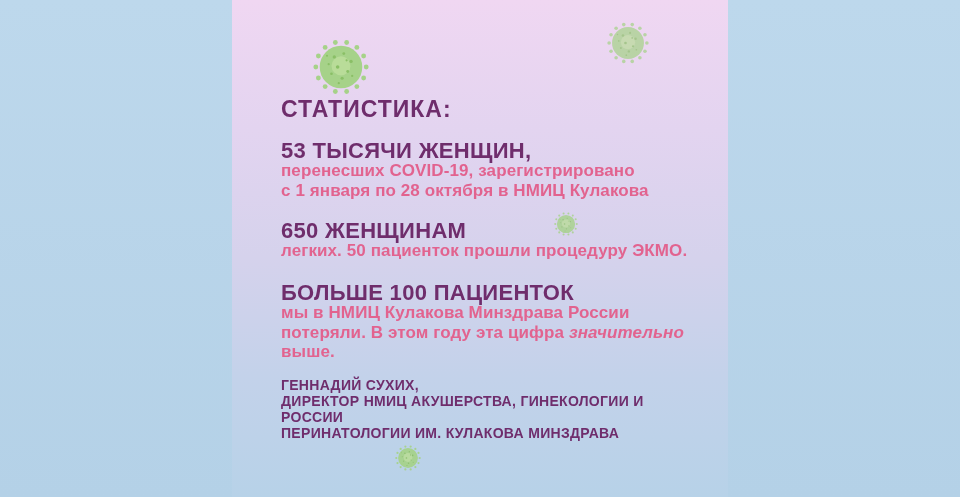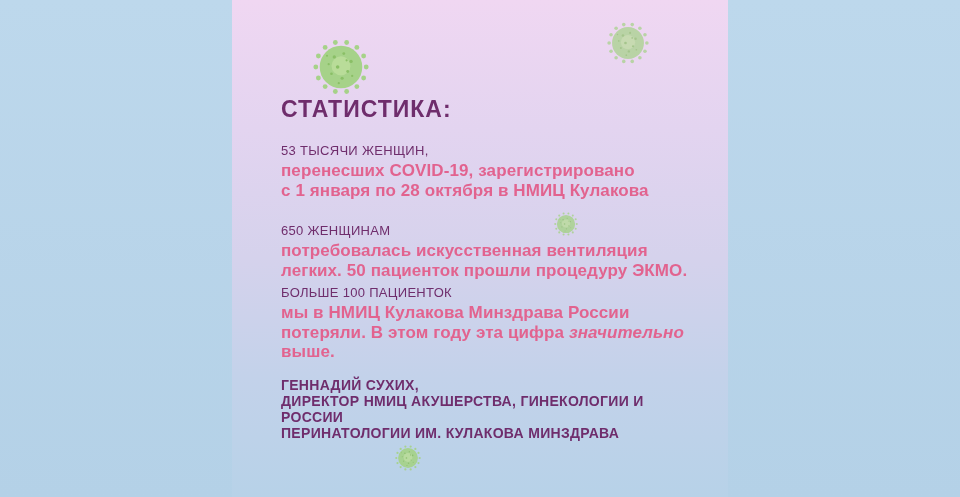--- a/index.html
+++ b/index.html
@@ -43,21 +43,21 @@
   .content{position:absolute;left:49px;top:12px;width:440px;height:497px;z-index:2;}
   .card-title{
     position:absolute;top:84px;left:0;
     font-size:23px;font-weight:bold;
     letter-spacing:1px;
     color:var(--heading-purple);
     white-space:nowrap;
   }
   .block{position:absolute;left:0;}
   .block-heading{
-    font-size:13px;font-weight:normal;
+    font-size:22px;font-weight:bold;
     line-height:20px;
     letter-spacing:0.3px;
     color:var(--heading-purple);
     white-space:nowrap;
   }
   .line{
     font-size:17px;font-weight:bold;
     line-height:19.5px;
     letter-spacing:0.1px;
     color:var(--body-pink);
@@ -135,21 +135,20 @@
       <div class="card-title">СТАТИСТИКА:</div>
 
       <div class="block" style="top:129px">
         <div class="block-heading">53 ТЫСЯЧИ ЖЕНЩИН,</div>
         <div class="line">перенесших COVID-19, зарегистрировано</div>
         <div class="line">с 1 января по 28 октября в НМИЦ Кулакова</div>
       </div>
 
       <div class="block" style="top:209px">
         <div class="block-heading">650 ЖЕНЩИНАМ</div>
-        <div class="line">потребовалась искусственная вентиляция</div>
         <div class="line">легких. 50 пациенток прошли процедуру ЭКМО.</div>
       </div>
 
       <div class="block" style="top:271px">
         <div class="block-heading">БОЛЬШЕ 100 ПАЦИЕНТОК</div>
         <div class="line">мы в НМИЦ Кулакова Минздрава России</div>
         <div class="line"><span>потеряли. В этом году эта цифра</span> <em>значительно</em></div>
         <div class="line">выше.</div>
       </div>
 

